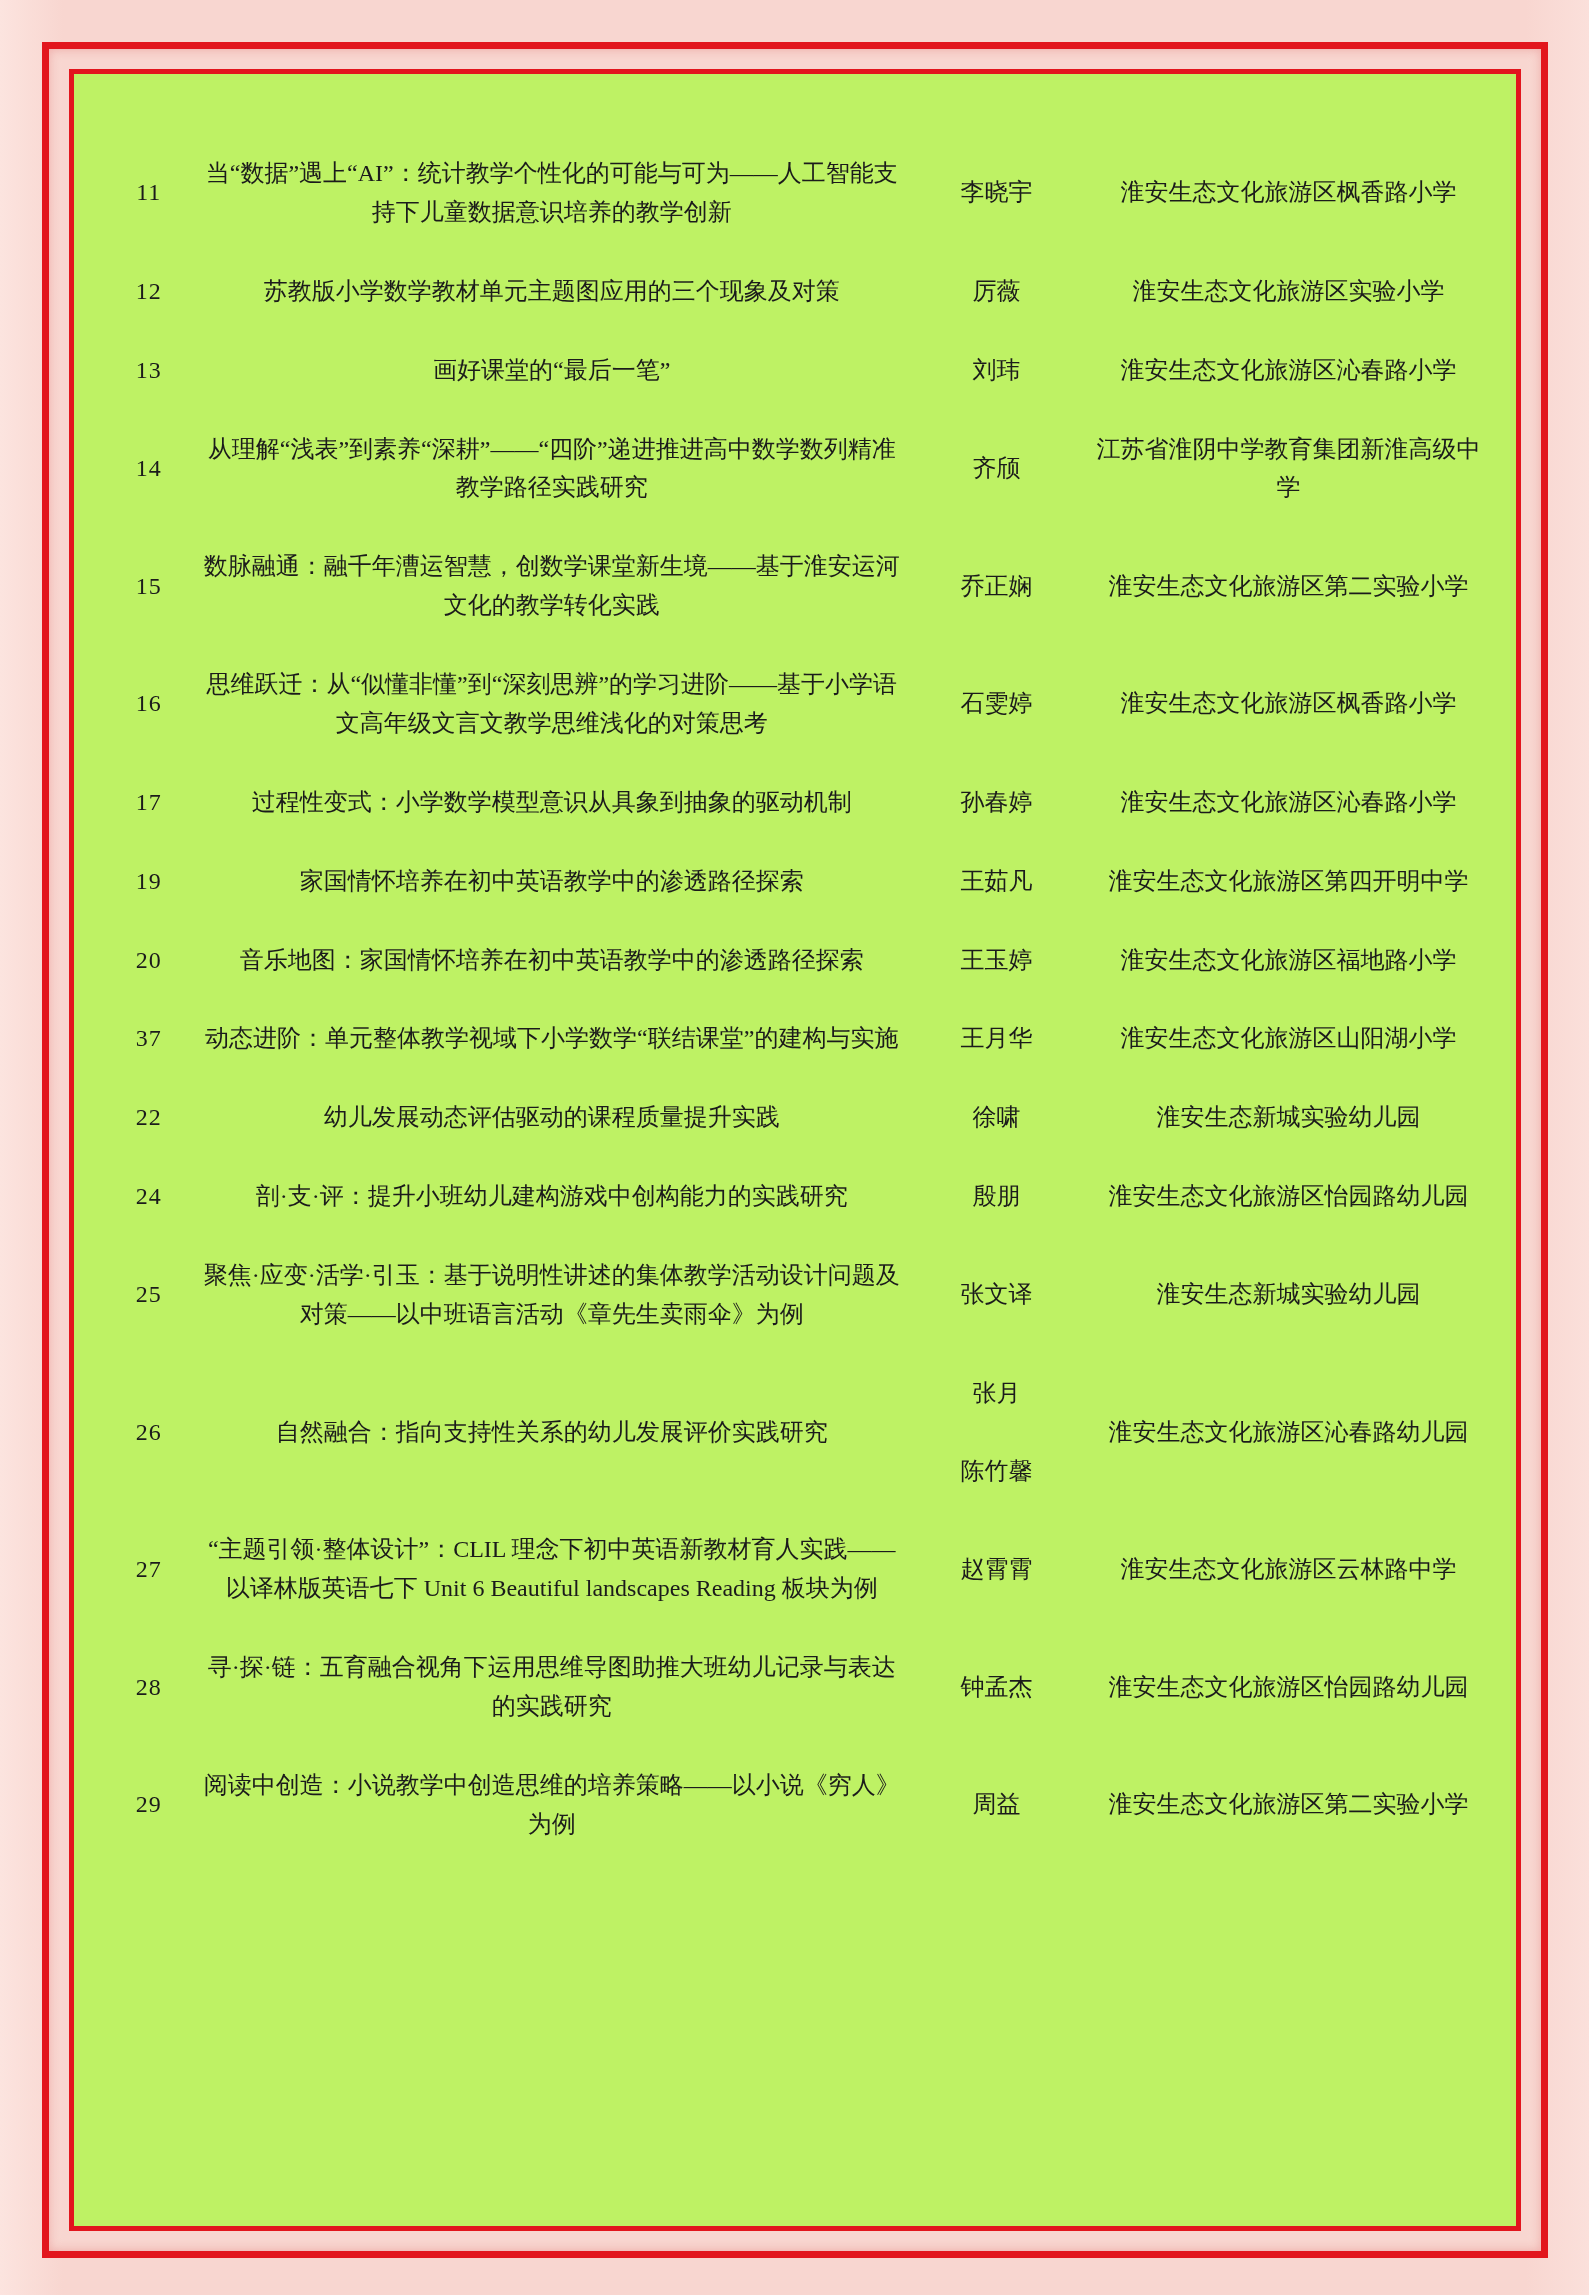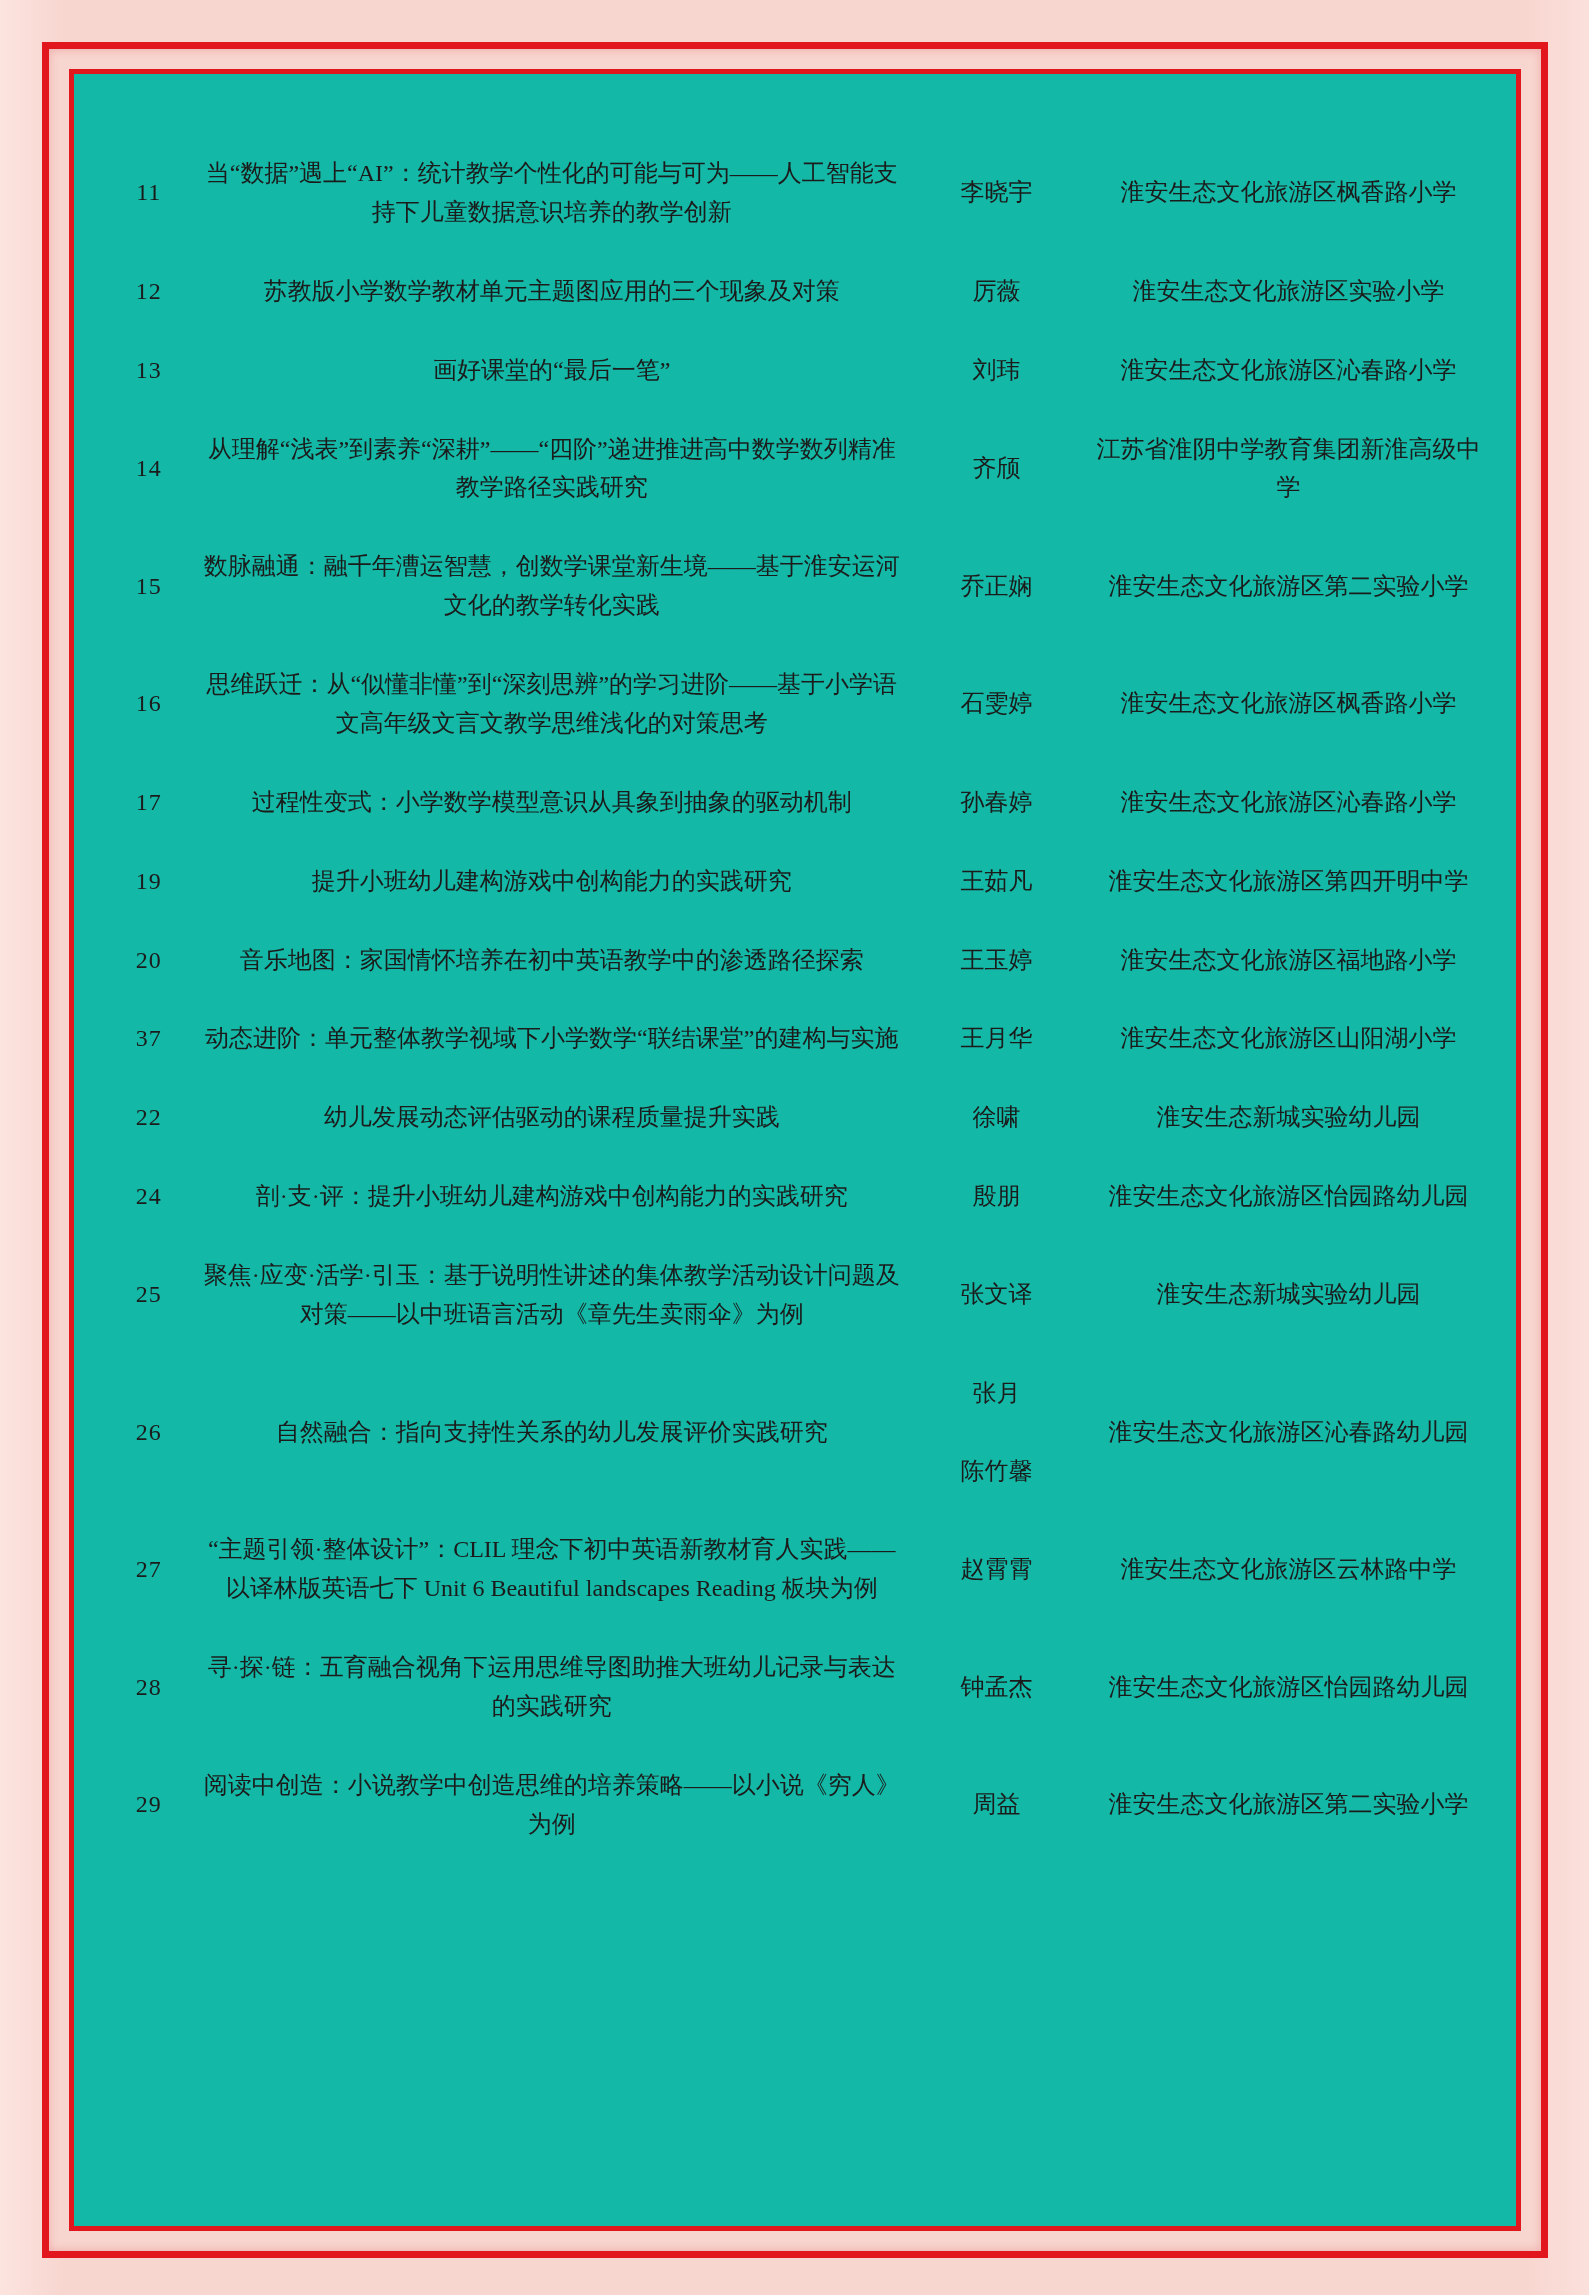--- a/index.html
+++ b/index.html
@@ -16,21 +16,21 @@
     left: 42px; top: 42px; right: 42px; bottom: 37px;
     border: 7.6px solid #e2161d;
     padding: 20px;
     box-sizing: border-box;
     box-shadow: 0 0 10.7px rgba(208, 30, 36, 0.25) inset;
   }
   .paper {
     width: 100%; height: 100%;
     box-sizing: border-box;
     border: 5.3px solid #e2161d;
-    background: #14b8a6;
+    background: #bef264;
     padding: 60px 26px 15.3px 26px;
     overflow: hidden;
   }
   table.award-list {
     width: 100%;
     border-collapse: collapse;
   }
   table.award-list td {
     vertical-align: middle;
     text-align: center;
@@ -95,21 +95,21 @@
   <tr>
     <td class="cell-no">17</td>
     <td class="cell-title">过程性变式：小学数学模型意识从具象到抽象的驱动机制</td>
     <td class="cell-author">孙春婷</td>
     <td class="cell-school">淮安生态文化旅游区沁春路小学</td>
   </tr>
 
 
   <tr>
     <td class="cell-no">19</td>
-    <td class="cell-title">提升小班幼儿建构游戏中创构能力的实践研究</td>
+    <td class="cell-title">家国情怀培养在初中英语教学中的渗透路径探索</td>
     <td class="cell-author">王茹凡</td>
     <td class="cell-school">淮安生态文化旅游区第四开明中学</td>
   </tr>
 
   <tr>
     <td class="cell-no">20</td>
     <td class="cell-title">音乐地图：家国情怀培养在初中英语教学中的渗透路径探索</td>
     <td class="cell-author">王玉婷</td>
     <td class="cell-school">淮安生态文化旅游区福地路小学</td>
   </tr>

